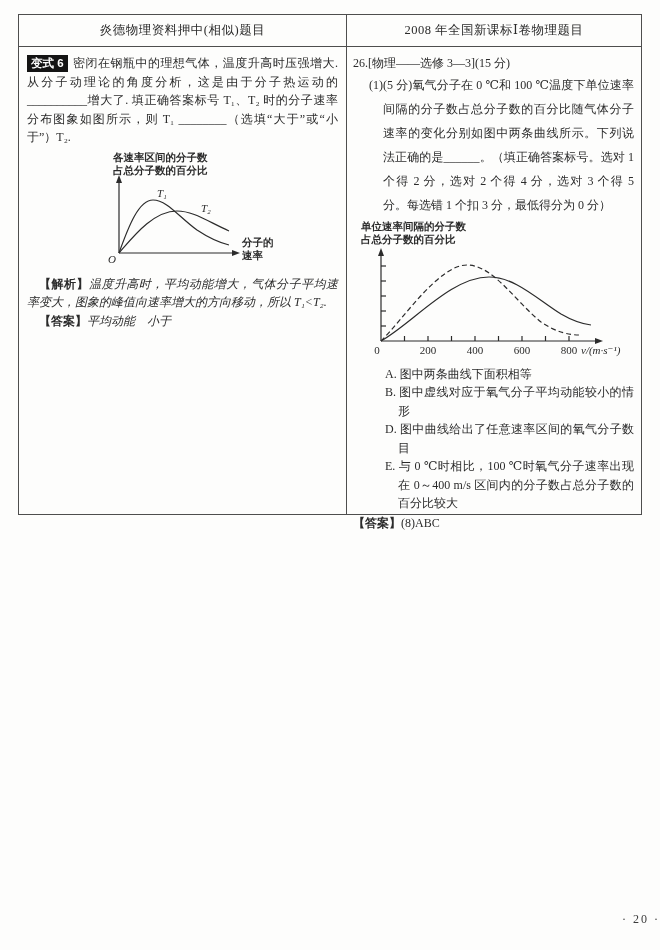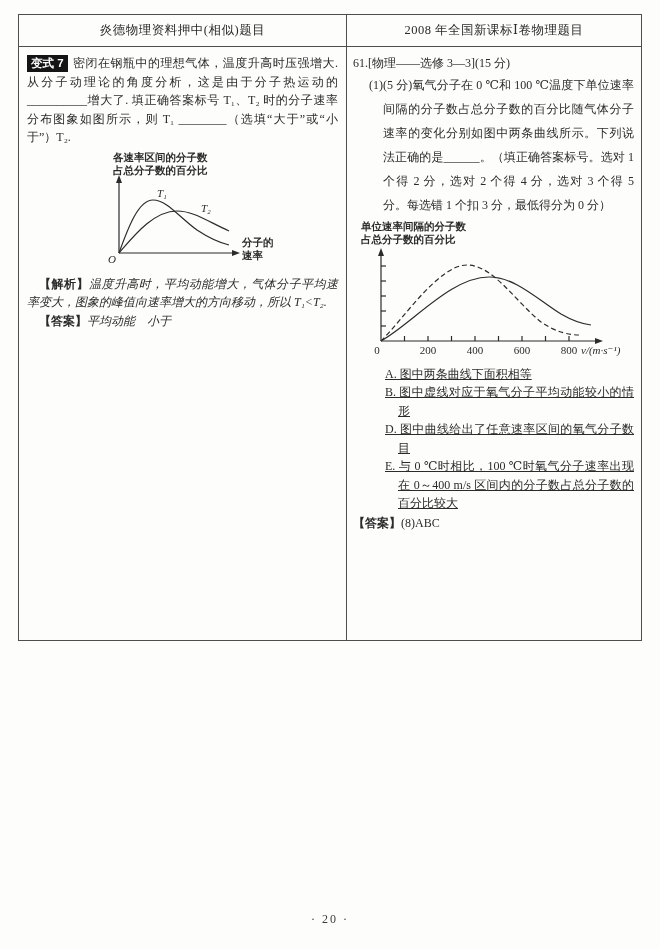--- a/index.html
+++ b/index.html
@@ -1,20 +1,20 @@
 <!DOCTYPE html>
 <html><head>
 <meta charset="utf-8">
 <style>
   * { margin:0; padding:0; box-sizing:border-box; }
   html,body { width:660px; height:950px; }
   body { font-family:"Liberation Serif","DejaVu Serif",serif; color:#2b2b2b; background:#ffffff; }
   .page { position:relative; width:660px; height:950px; background:#fdfdfc; overflow:hidden; }
 
-  .sheet-table { position:absolute; left:18px; top:14px; width:624px; height:627px;
+  .sheet-table { position:absolute; left:18px; top:14px; width:624px; height:501px;
                  border:1.5px solid #4e4e4e; display:flex; flex-direction:column; background:#fdfdfc; }
   .thead { display:flex; flex:0 0 32px; border-bottom:1.5px solid #4e4e4e; }
   .th { display:flex; align-items:center; justify-content:center; font-size:12.5px; letter-spacing:0.5px; }
   .th-left { width:328px; border-right:1.5px solid #4e4e4e; }
   .th-right { flex:1; }
   .tbody { display:flex; flex:1; min-height:0; }
   .col-left  { width:328px; border-right:1.5px solid #4e4e4e; padding:7px 8px 0 8px; }
   .col-right { flex:1; padding:7px 7px 0 6px; }
 
   p, .txt { font-size:12px; line-height:18.5px; text-align:justify; }
@@ -33,44 +33,44 @@
   .svg-num { font-family:"Liberation Serif","DejaVu Serif",serif; font-size:11px; }
   .stroke { stroke:#2b2b2b; stroke-width:1.2; fill:none; }
   .arrow { fill:#2b2b2b; stroke:none; }
 
   .hang-label { font-weight:bold; font-family:"Liberation Sans","DejaVu Sans",sans-serif; font-style:normal; }
   .kai { font-style:italic; }
   .indent1 { text-indent:1em; }
 
   .q-head { font-size:12px; line-height:18.5px; }
   .q-sub { margin-left:30px; text-indent:-14px; font-size:12px; line-height:24px; text-align:justify; }
-  .options { margin-left:32px; margin-top:1px;text-decoration:underline; }
+  .options { margin-left:32px; margin-top:1px; }
   .option { padding-left:13px; text-indent:-13px; font-size:12px; line-height:18.5px; text-align:justify; }
   .answer-right { font-size:12px; line-height:19px; margin-top:1px; }
 
-  .page-number { position:absolute; left:0; right:0; top:912px; text-align:center;
+  .page-number { position:absolute; left:0; right:0; top:912px; text-align:right;
                  font-size:12px; color:#3a3a3a; letter-spacing:2px; }
 </style>
 </head>
 <body>
 
 <div class="page">
 
   <div class="sheet-table">
 
     <div class="thead">
       <div class="th th-left">炎德物理资料押中(相似)题目</div>
       <div class="th th-right">2008 年全国新课标Ⅰ卷物理题目</div>
     </div>
 
     <div class="tbody">
 
       <div class="col-left">
 
-        <p class="txt"><span class="variant-tag">变式 7</span><span>密闭在钢瓶中的理想气体，温度升高时压强增大. 从分子动理论的角度分析，这是由于分子热运动的__________增大了. 填正确答案标号 T₁、T₂ 时的分子速率分布图象如图所示，则 T₁ ________（选填“大于”或“小于”）T₂.</span></p>
+        <p class="txt"><span class="variant-tag">变式 6</span><span>密闭在钢瓶中的理想气体，温度升高时压强增大. 从分子动理论的角度分析，这是由于分子热运动的__________增大了. 填正确答案标号 T₁、T₂ 时的分子速率分布图象如图所示，则 T₁ ________（选填“大于”或“小于”）T₂.</span></p>
 
         <div class="fig-left">
           <svg width="208" height="116" viewBox="0 0 208 116">
             <text class="svg-cjk" x="40" y="11">各速率区间的分子数</text>
             <text class="svg-cjk" x="40" y="24">占总分子数的百分比</text>
             <line class="stroke" x1="46" y1="103" x2="46" y2="31"></line>
             <polygon class="arrow" points="46,25 43,33 49,33"></polygon>
             <line class="stroke" x1="46" y1="103" x2="161" y2="103"></line>
             <polygon class="arrow" points="167,103 159,100 159,106"></polygon>
             <path class="stroke" d="M46,103 C56,75 66,50 80,50 C94,50 106,67 124,80 C136,88 148,93 156,95"></path>
@@ -82,21 +82,21 @@
             <text class="svg-cjk" x="169" y="109">速率</text>
           </svg>
         </div>
 
         <p class="txt indent1"><span class="hang-label">【解析】</span><span class="kai">温度升高时，平均动能增大，气体分子平均速率变大，图象的峰值向速率增大的方向移动，所以 T₁&lt;T₂.</span></p>
 
         <p class="txt indent1"><span class="hang-label">【答案】</span><span class="kai">平均动能　小于</span></p>
       </div>
 
       <div class="col-right">
-        <div class="q-head"><span>61.</span><span>[物理——选修 3—3](15 分)</span></div>
+        <div class="q-head"><span>26.</span><span>[物理——选修 3—3](15 分)</span></div>
 
         <div class="q-sub">(1)(5 分)氧气分子在 0 ℃和 100 ℃温度下单位速率间隔的分子数占总分子数的百分比随气体分子速率的变化分别如图中两条曲线所示。下列说法正确的是______。（填正确答案标号。选对 1 个得 2 分，选对 2 个得 4 分，选对 3 个得 5 分。每选错 1 个扣 3 分，最低得分为 0 分）</div>
 
         <div class="fig-right">
           <svg width="274" height="140" viewBox="0 0 274 140">
             <text class="svg-cjk" x="4" y="11">单位速率间隔的分子数</text>
             <text class="svg-cjk" x="4" y="24">占总分子数的百分比</text>
             <line class="stroke" x1="24" y1="122" x2="24" y2="35"></line>
             <polygon class="arrow" points="24,29 21,37 27,37"></polygon>
             <line class="stroke" x1="24" y1="47" x2="29" y2="47"></line>

